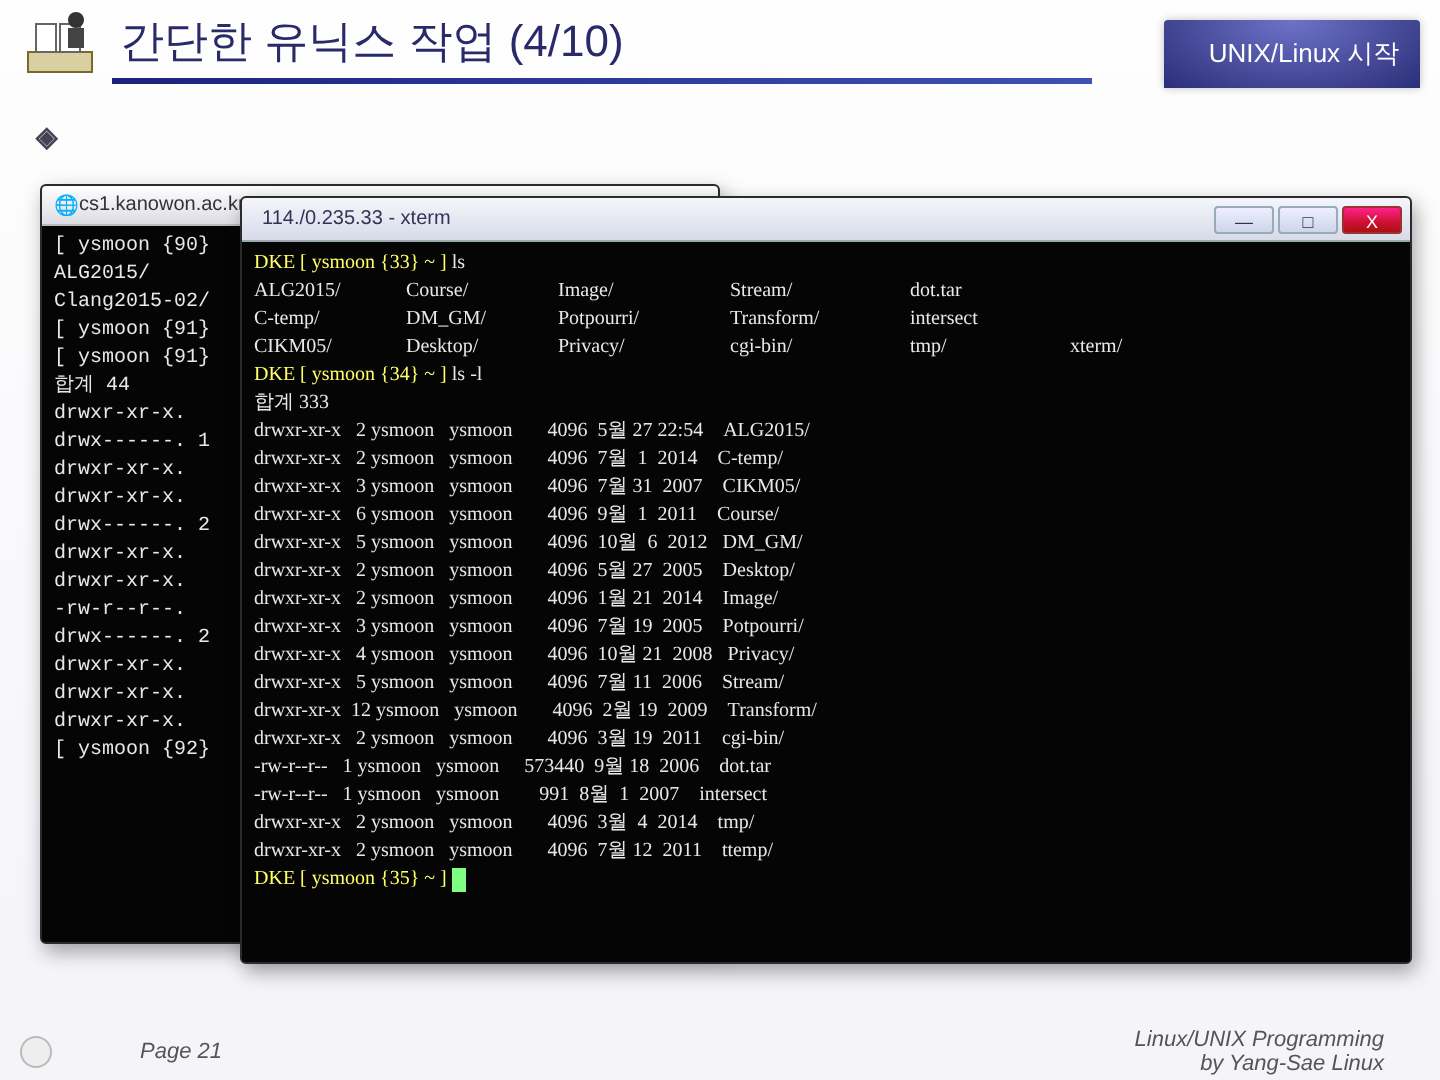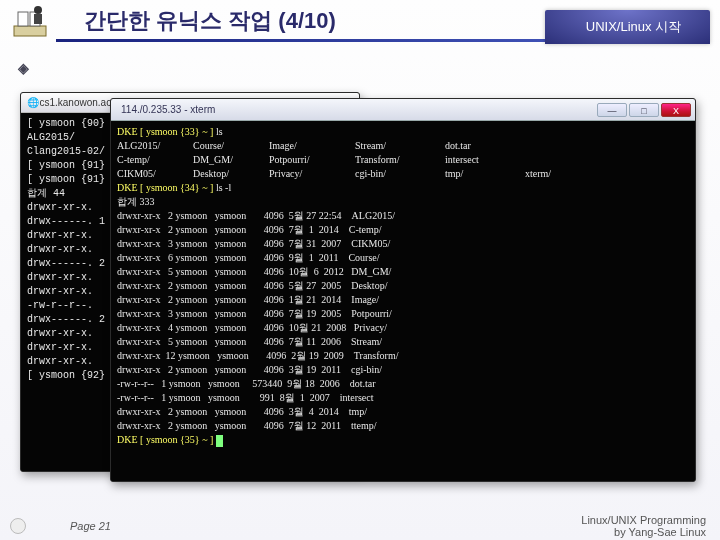--- a/index.html
+++ b/index.html
@@ -25,34 +25,33 @@
   }
   .titlebar .icon-box {
     position: absolute;
     left: 10px; top: 2px;
     width: 40px; height: 40px;
   }
   .titlebar .title-text {
     position: absolute;
     left: 60px; top: 6px;
     font-size: 22px;
-    font-weight: bold;
+    font-weight: normal;
     color: #2a2a6a;
-    margin-left: 24px;
   }
   .titlebar .underline {
     position: absolute;
     left: 56px; right: 174px; bottom: 4px;
     height: 3px;
     background: linear-gradient(to right, #1a237e, #3f51b5);
   }
   .titlebar .tab {
     position: absolute;
     right: 10px; top: 10px;
-    width: 165px; height: 34px;
+    width: 128px; height: 34px;
     background: radial-gradient(ellipse at top, #6e73c9, #2b2f78);
     color: #fff;
     font-size: 13px;
     border-radius: 2px 2px 0 0;
     display: flex;
     align-items: center;
     justify-content: center;
     box-shadow: 0 0 4px rgba(0,0,0,.25);
     padding-left: 12px;
   }
@@ -103,21 +102,21 @@
     padding: 4px 6px;
     font-family: Consolas, "Courier New", monospace;
     font-size: 10px;
     line-height: 14px;
     color: #e8e8e8;
     white-space: pre;
     background: #050505;
   }
   .window.back .body { height: calc(100% - 20px); }
   .window.front {
-    left: 90px; top: 6px;
+    left: 100px; top: 6px;
     width: 586px; height: 384px;
     background: #0a0a0a;
   }
   .window.front .chrome2 {
     height: 22px;
     background: linear-gradient(#f4f6fb,#d7dbe8);
     display:flex; align-items:center; justify-content:flex-end;
     padding: 0 4px;
     border-bottom:1px solid #9aa;
   }
@@ -155,21 +154,22 @@
   .footer .logo .circ{
     width:16px;height:16px;border-radius:50%;
     border:1px solid #bbb; background:#eee;
   }
   .footer .page {
     flex:1; text-align:left;
     font-style: italic;
     color:#555;
   }
   .footer .credit {
-    width: 170px; text-align:right; padding-right: 14px;
+    width: 170px; text-align:right; padding-right: 28px;
+    font-style: italic;
     line-height: 12px;
     color:#555;
   }
 </style>
 </head>
 <body>
 
 <div class="slide">
 
   <div class="titlebar">

